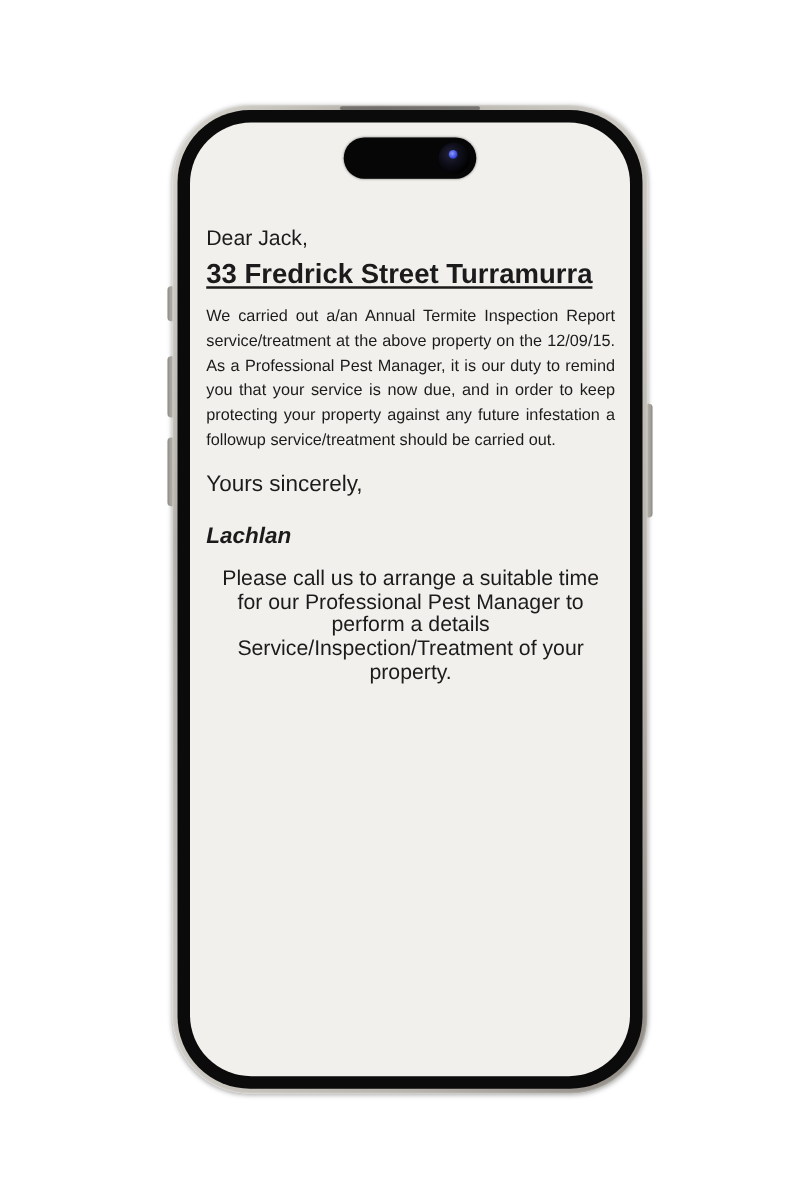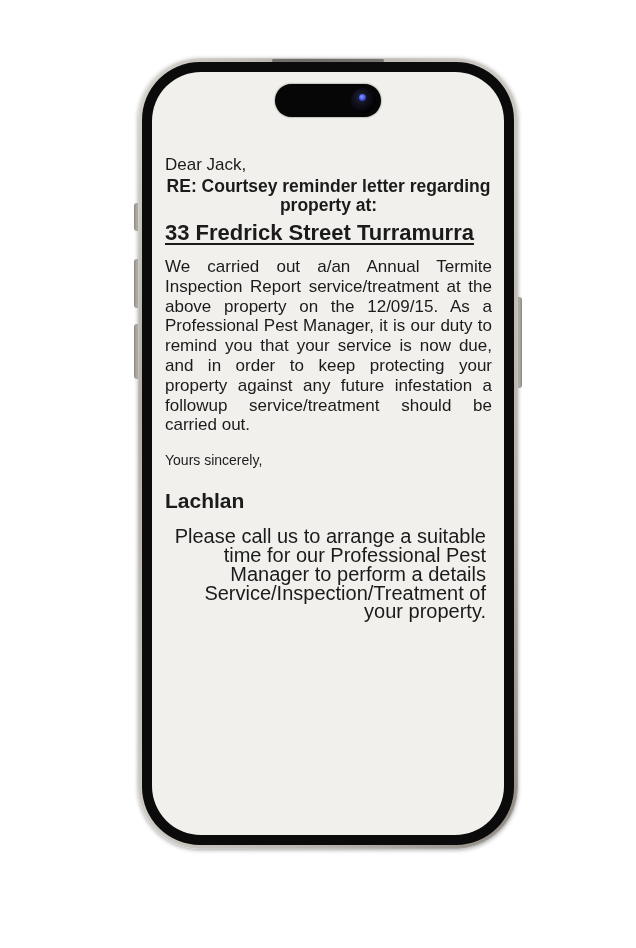--- a/index.html
+++ b/index.html
@@ -1,21 +1,21 @@
 <!DOCTYPE html>
 <html><head>
 <meta charset="utf-8">
 <style>
   html,body{margin:0;padding:0;}
   body{
     width:636px;height:948px;position:relative;background:#ffffff;
     font-family:"Liberation Sans", sans-serif;overflow:hidden;
   }
   .phone{
-    position:absolute;left:134px;top:58px;width:388px;height:791px;
+    position:absolute;left:134px;top:84px;width:388px;height:791px;
   }
   
   .btn{position:absolute;background:linear-gradient(90deg,#8a867f,#cbc7c0 45%,#9a968f);}
   .btn-action{left:0;top:145px;width:7px;height:28px;border-radius:3px 0 0 3px;}
   .btn-volup{left:0;top:201px;width:7px;height:49px;border-radius:3px 0 0 3px;}
   .btn-voldown{left:0;top:266px;width:7px;height:55px;border-radius:3px 0 0 3px;}
   .btn-power{right:0;top:239px;width:7px;height:91px;border-radius:0 3px 3px 0;
     background:linear-gradient(90deg,#9a968f,#cbc7c0 55%,#8a867f);}
   
   .frame{
@@ -54,27 +54,27 @@
     position:absolute;left:0;top:0;right:0;bottom:0;
     padding:83px 12px 0 13px;color:#1b1b1b;
   }
   .letter p{margin:0;}
   .salutation{font-size:17px;line-height:20px;}
   .subject{font-size:17.5px;font-weight:700;text-align:center;line-height:19px;margin-top:2px !important;}
   .address{
     font-size:22px;font-weight:700;text-align:left;line-height:25px;margin-top:5px !important;
     text-decoration:underline;text-decoration-thickness:2px;text-underline-offset:3px;
   }
-  .body-para{font-size:17px;line-height:19.8px;text-align:justify;}
+  .body-para{font-size:13px;line-height:19.8px;text-align:justify;}
   .p1{margin-top:12px !important;}
   .p2{margin-top:16px !important;}
-  .closing{font-size:14px;line-height:20px;margin-top:15px !important;}
-  .signature{font-size:21px;line-height:20px;font-weight:700;margin-top:21px !important;}
+  .closing{font-size:18px;line-height:20px;margin-top:15px !important;}
+  .signature{font-size:18px;line-height:20px;font-weight:700;font-style:italic;margin-top:21px !important;}
   .company{font-size:17px;line-height:20px;margin-top:24px !important;}
-  .footer-note{font-size:20px;line-height:18.8px;text-align:right;margin-top:16px !important;padding:0 6px;}
+  .footer-note{font-size:17px;line-height:18.8px;text-align:center;margin-top:16px !important;padding:0 6px;}
 </style>
 </head>
 <body>
 
 <div class="phone">
   <div class="btn btn-action"></div>
   <div class="btn btn-volup"></div>
   <div class="btn btn-voldown"></div>
   <div class="btn btn-power"></div>
 
@@ -84,21 +84,20 @@
       <div class="screen">
 
         <div class="island">
           <div class="camera">
             <span class="glint"></span>
           </div>
         </div>
 
         <div class="letter">
           <p class="salutation">Dear Jack,</p>
-          <p class="subject">RE: Courtsey reminder letter regarding property at:</p>
           <p class="address">33 Fredrick Street Turramurra</p>
           <p class="body-para p1">We carried out a/an Annual Termite Inspection Report service/treatment at the above property on the 12/09/15. As a Professional Pest Manager, it is our duty to remind you that your service is now due, and in order to keep protecting your property against any future infestation a followup service/treatment should be carried out.</p>
           <p class="closing">Yours sincerely,</p>
           <p class="signature">Lachlan</p>
           <p class="footer-note">Please call us to arrange a suitable time for our Professional Pest Manager to perform a details Service/Inspection/Treatment of your property.</p>
         </div>
 
       </div>
     </div>
   </div>

